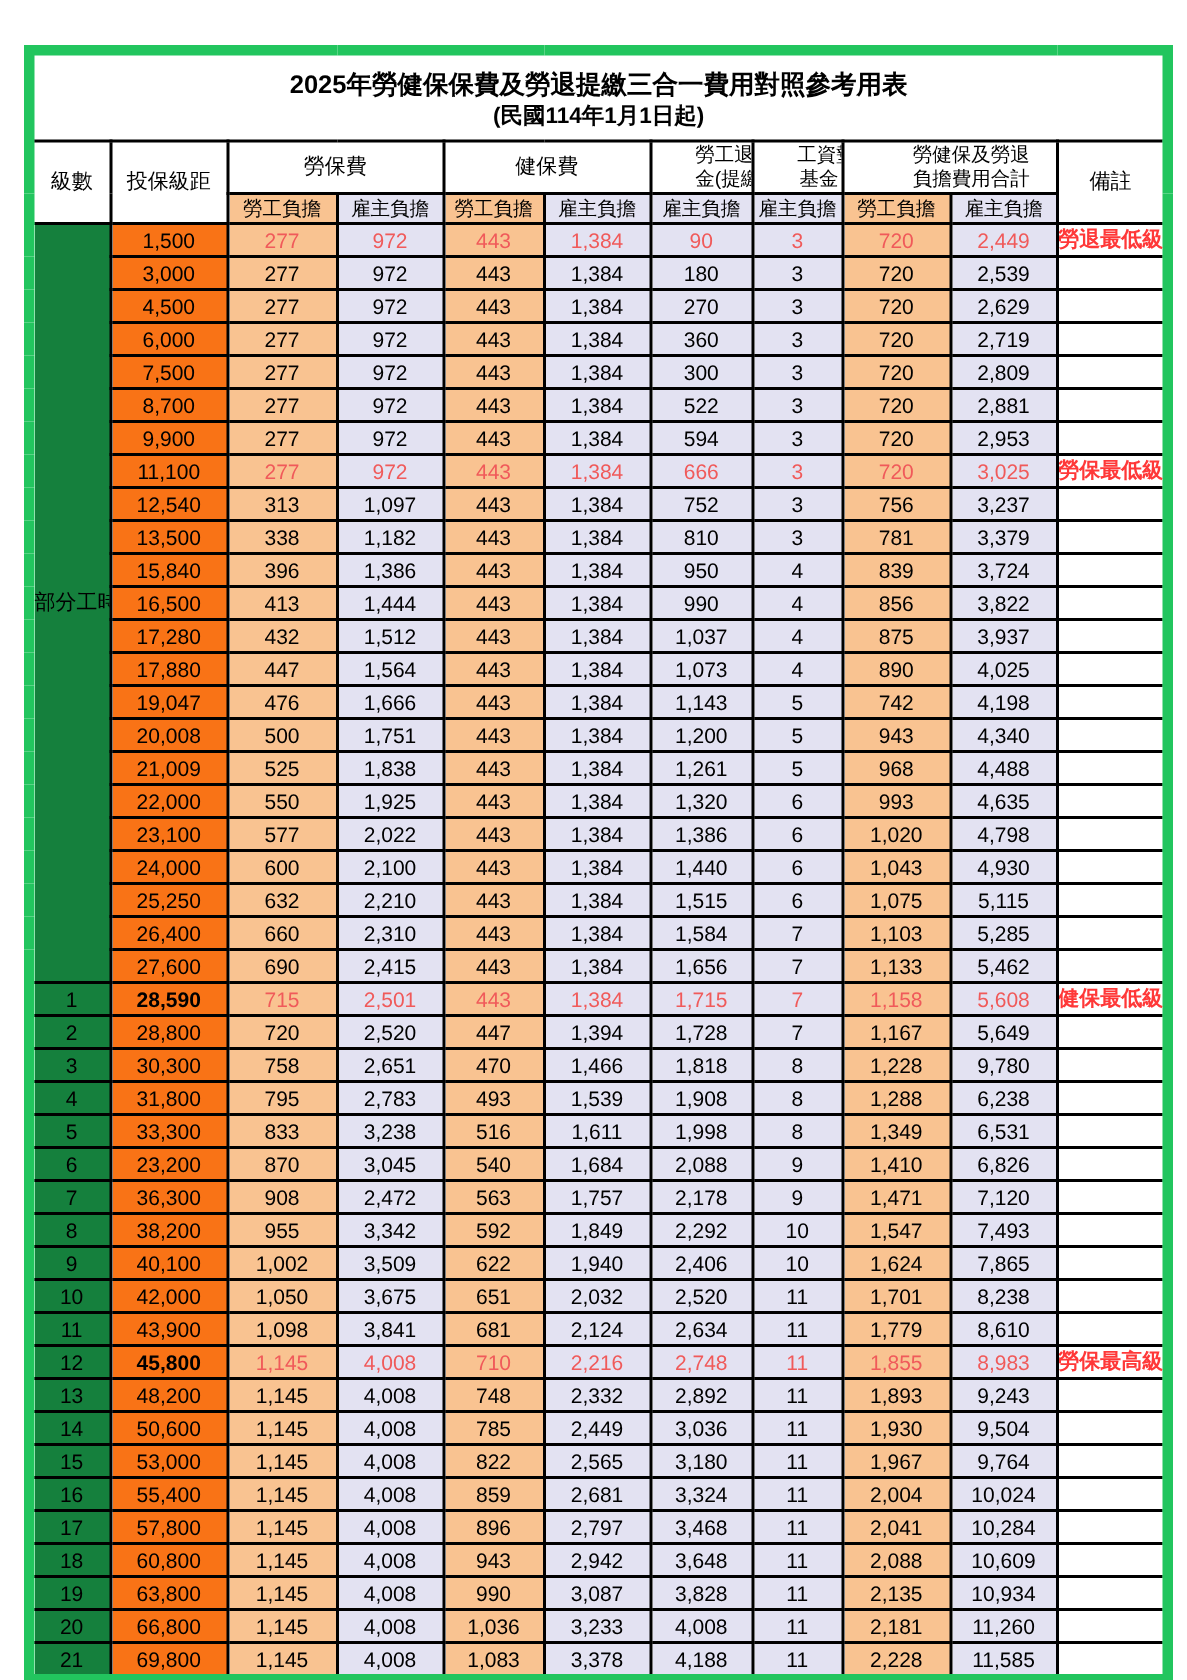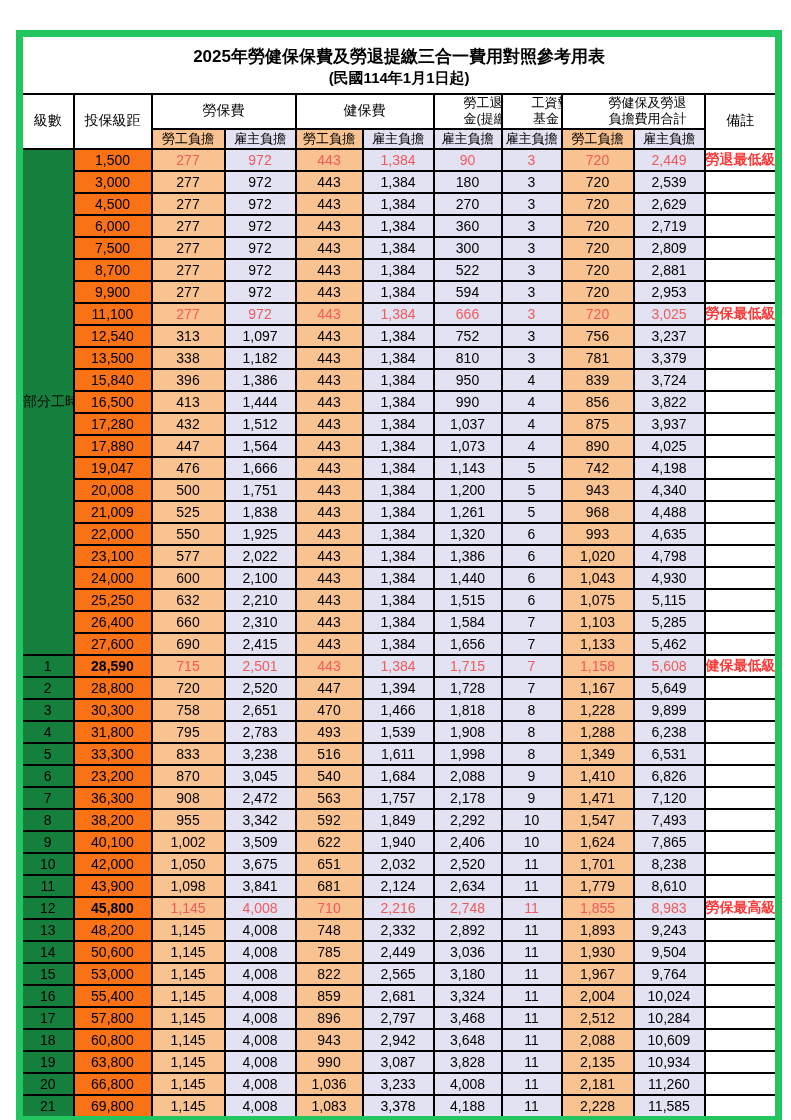--- a/index.html
+++ b/index.html
@@ -387,21 +387,21 @@
         <tr class="data-row">
           <td class="level-cell">3</td>
           <td class="bracket-cell">30,300</td>
           <td class="val-cell emp-bg">758</td>
           <td class="val-cell er-bg">2,651</td>
           <td class="val-cell emp-bg">470</td>
           <td class="val-cell er-bg">1,466</td>
           <td class="val-cell er-bg">1,818</td>
           <td class="val-cell er-bg">8</td>
           <td class="val-cell emp-bg">1,228</td>
-          <td class="val-cell er-bg">9,899</td>
+          <td class="val-cell er-bg">9,780</td>
           <td class="remark-cell"></td>
         </tr>
         <tr class="data-row">
           <td class="level-cell">4</td>
           <td class="bracket-cell">31,800</td>
           <td class="val-cell emp-bg">795</td>
           <td class="val-cell er-bg">2,783</td>
           <td class="val-cell emp-bg">493</td>
           <td class="val-cell er-bg">1,539</td>
           <td class="val-cell er-bg">1,908</td>
@@ -568,21 +568,21 @@
         </tr>
         <tr class="data-row">
           <td class="level-cell">17</td>
           <td class="bracket-cell">57,800</td>
           <td class="val-cell emp-bg">1,145</td>
           <td class="val-cell er-bg">4,008</td>
           <td class="val-cell emp-bg">896</td>
           <td class="val-cell er-bg">2,797</td>
           <td class="val-cell er-bg">3,468</td>
           <td class="val-cell er-bg">11</td>
-          <td class="val-cell emp-bg">2,512</td>
+          <td class="val-cell emp-bg">2,041</td>
           <td class="val-cell er-bg">10,284</td>
           <td class="remark-cell"></td>
         </tr>
         <tr class="data-row">
           <td class="level-cell">18</td>
           <td class="bracket-cell">60,800</td>
           <td class="val-cell emp-bg">1,145</td>
           <td class="val-cell er-bg">4,008</td>
           <td class="val-cell emp-bg">943</td>
           <td class="val-cell er-bg">2,942</td>

